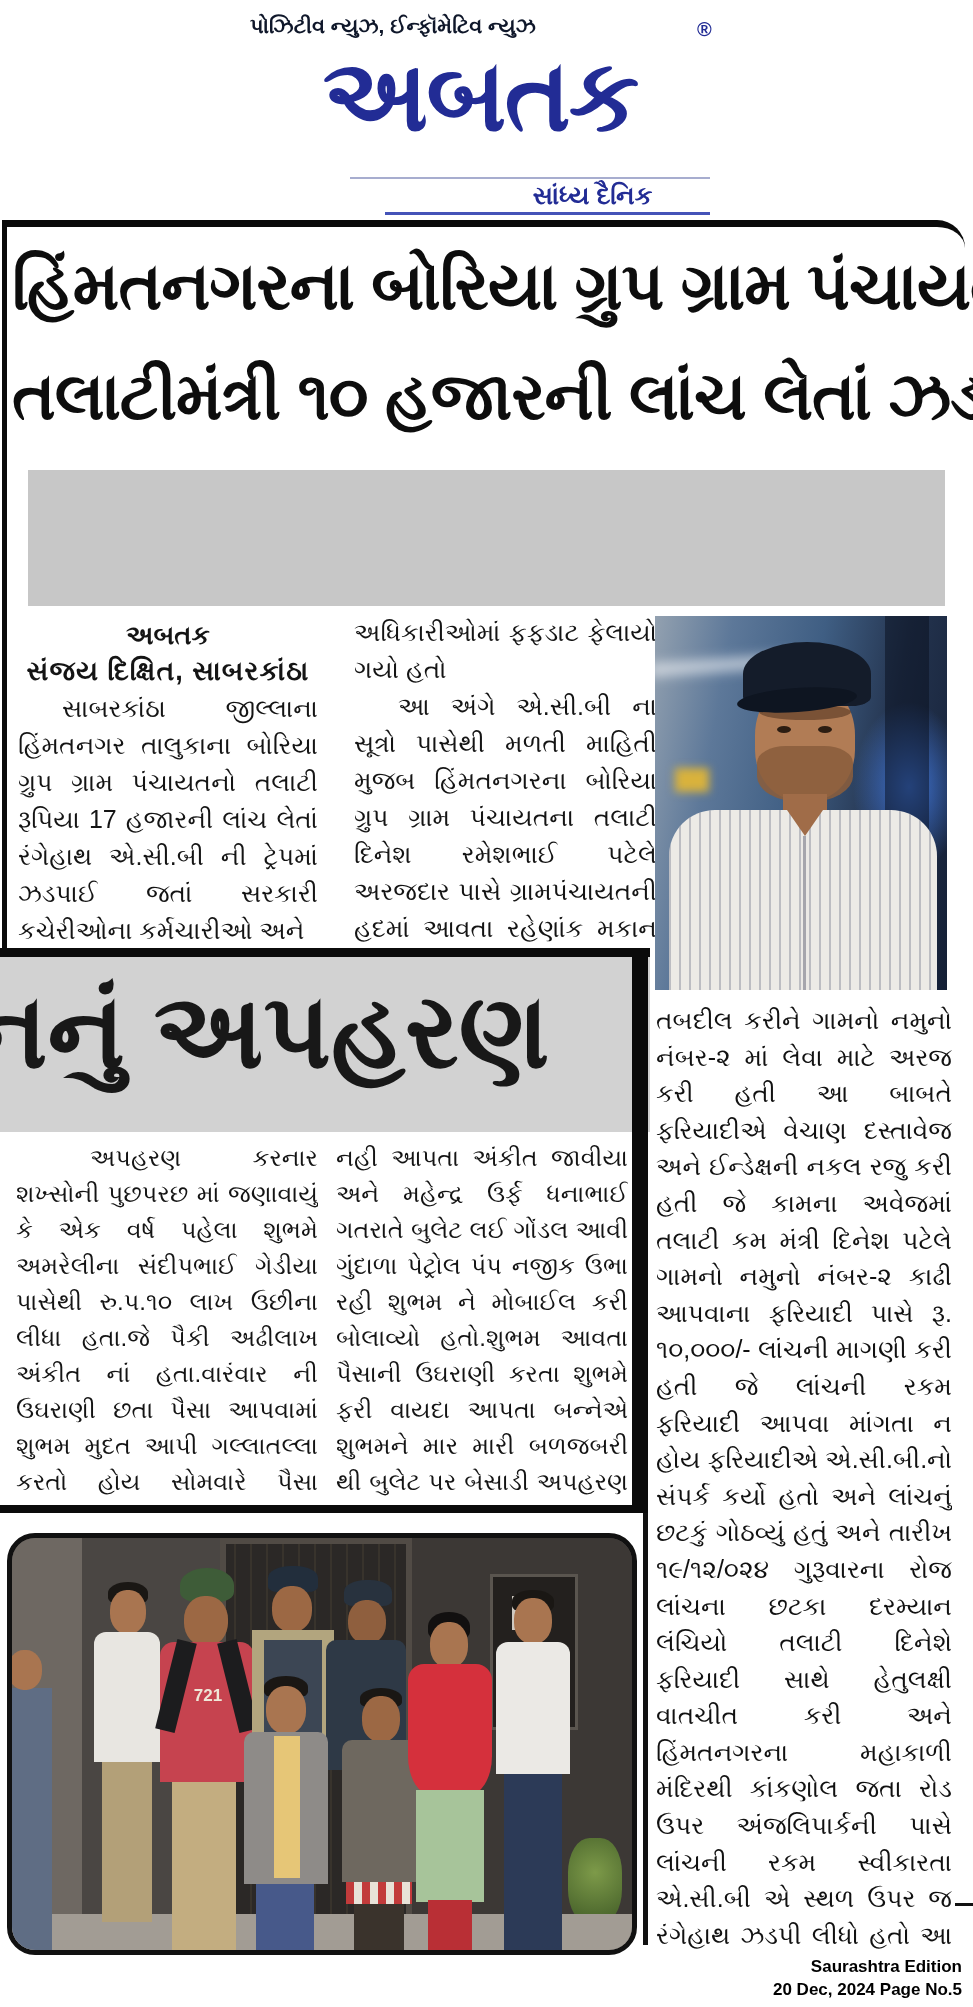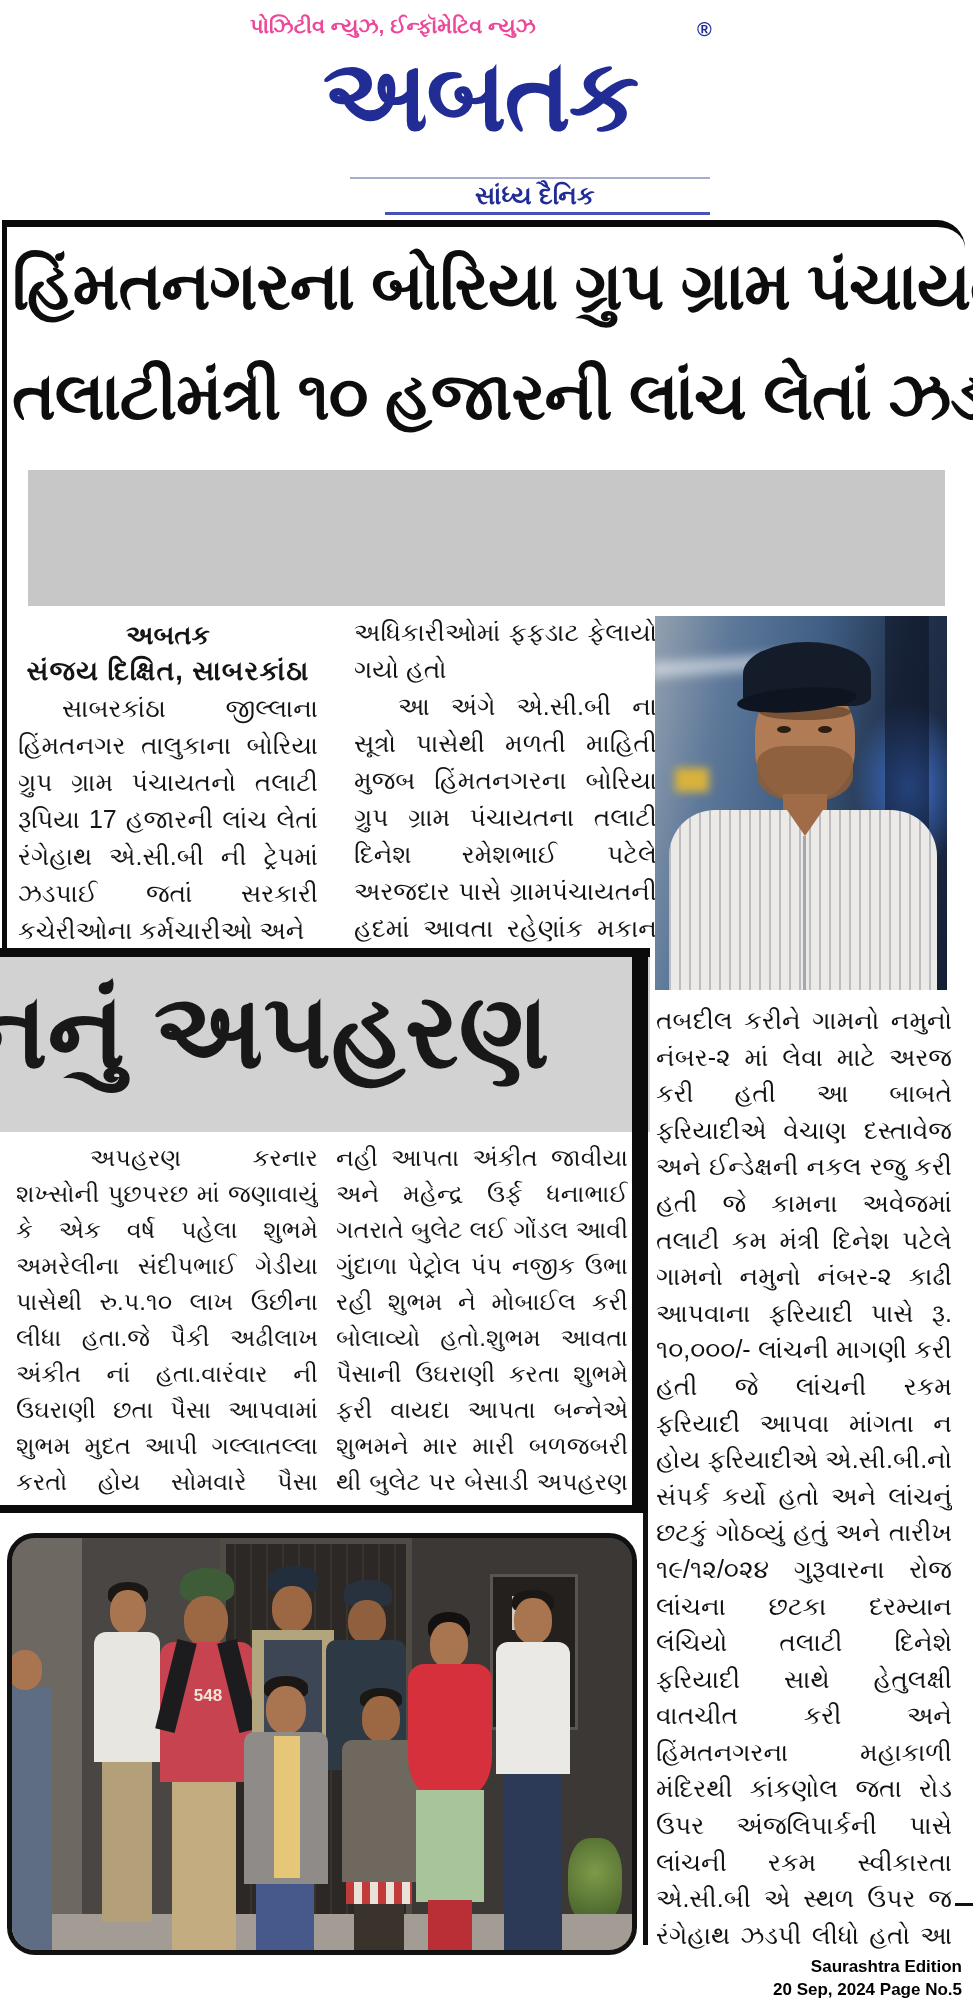--- a/index.html
+++ b/index.html
@@ -4,26 +4,26 @@
 <style>
   html,body{margin:0;padding:0;}
   body{
     width:973px;height:2007px;position:relative;background:#ffffff;
     font-family:"Liberation Sans","DejaVu Sans",sans-serif;color:#111;
     overflow:hidden;
   }
   .abs{position:absolute;}
 
   
-  .tagline{left:250px;top:14px;width:300px;font-size:21px;font-weight:bold;color:#ec4899;}
+  .tagline{left:250px;top:14px;width:300px;font-size:21px;font-weight:bold;color:#0f172a;}
   .logo-text{left:230px;top:30px;width:500px;text-align:center;font-size:100px;line-height:1.3;
     font-weight:800;color:#222c95;letter-spacing:-2px;}
   .reg-mark{left:697px;top:18px;font-size:20px;color:#222c95;font-weight:bold;}
   .logo-rule{left:350px;top:177px;width:360px;height:2px;background:#a7adcf;}
-  .edition-type{left:475px;top:181px;width:235px;text-align:left;font-size:25px;font-weight:800;color:#222c95;}
+  .edition-type{left:475px;top:181px;width:235px;text-align:center;font-size:25px;font-weight:800;color:#222c95;}
   .edition-underline{left:385px;top:212px;width:325px;height:3px;background:#4553b8;}
 
   
   .a1-frame{left:2px;top:220px;width:958px;height:728px;border-top:7px solid #0a0a0a;
     border-left:5px solid #0a0a0a;border-top-right-radius:28px;}
 
   .h1-line{left:12px;width:950px;text-align:center;font-weight:800;color:#0d0d0d;
     font-size:66px;line-height:108px;letter-spacing:-1px;white-space:nowrap;}
   .h1-line1{top:232px;}
   .h1-line2{top:342px;}
@@ -230,21 +230,21 @@
   <div class="p2-hair hairdk"></div>
   <div class="p2-head skin"></div>
   <div class="p2-torso"></div>
   <div class="p2-legs"></div>
 
   <div class="p3-cap"></div>
   <div class="p3-head skin"></div>
   <div class="p3-torso"></div>
   <div class="p3-strapL"></div>
   <div class="p3-strapR"></div>
-  <div class="p3-num">548</div>
+  <div class="p3-num">721</div>
   <div class="p3-legs"></div>
 
   <div class="p4-cap"></div>
   <div class="p4-head skin"></div>
   <div class="p4-torso"></div>
   <div class="p4-vest"></div>
 
   <div class="p5-cap"></div>
   <div class="p5-head skin"></div>
   <div class="p5-torso"></div>
@@ -274,14 +274,14 @@
 </div>
 
 <div class="abs vlineB"></div>
 <div class="abs right-col">
   <p>તબદીલ કરીને ગામનો નમુનો નંબર-૨ માં લેવા માટે અરજ કરી હતી આ બાબતે ફરિયાદીએ વેચાણ દસ્તાવેજ અને ઈન્ડેક્ષની નકલ રજુ કરી હતી જે કામના અવેજમાં તલાટી કમ મંત્રી દિનેશ પટેલે ગામનો નમુનો નંબર-૨ કાઢી આપવાના ફરિયાદી પાસે રૂ. ૧૦,૦૦૦/- લાંચની માગણી કરી હતી જે લાંચની રકમ ફરિયાદી આપવા માંગતા ન હોય ફરિયાદીએ એ.સી.બી.નો સંપર્ક કર્યો હતો અને લાંચનું છટકું ગોઠવ્યું હતું અને તારીખ ૧૯/૧૨/૦૨૪ ગુરૂવારના રોજ લાંચના છટકા દરમ્યાન લંચિયો તલાટી દિનેશે ફરિયાદી સાથે હેતુલક્ષી વાતચીત કરી  અને હિંમતનગરના મહાકાળી મંદિરથી કાંકણોલ જતા રોડ ઉપર અંજલિપાર્કની પાસે લાંચની રકમ સ્વીકારતા એ.સી.બી એ સ્થળ ઉપર જ રંગેહાથ ઝડપી લીધો હતો આ ઘટના બાદ જીલ્લાની સરકારી કચેરીઓમાં હલચલ મચી ગઈ હતી.</p>
 </div>
 <div class="abs right-tick"></div>
 
 <div class="abs footer">
   <div>Saurashtra Edition</div>
-  <div>20 Sep, 2024 Page No.5</div>
+  <div>20 Dec, 2024 Page No.5</div>
 </div>
 
 </body></html>

